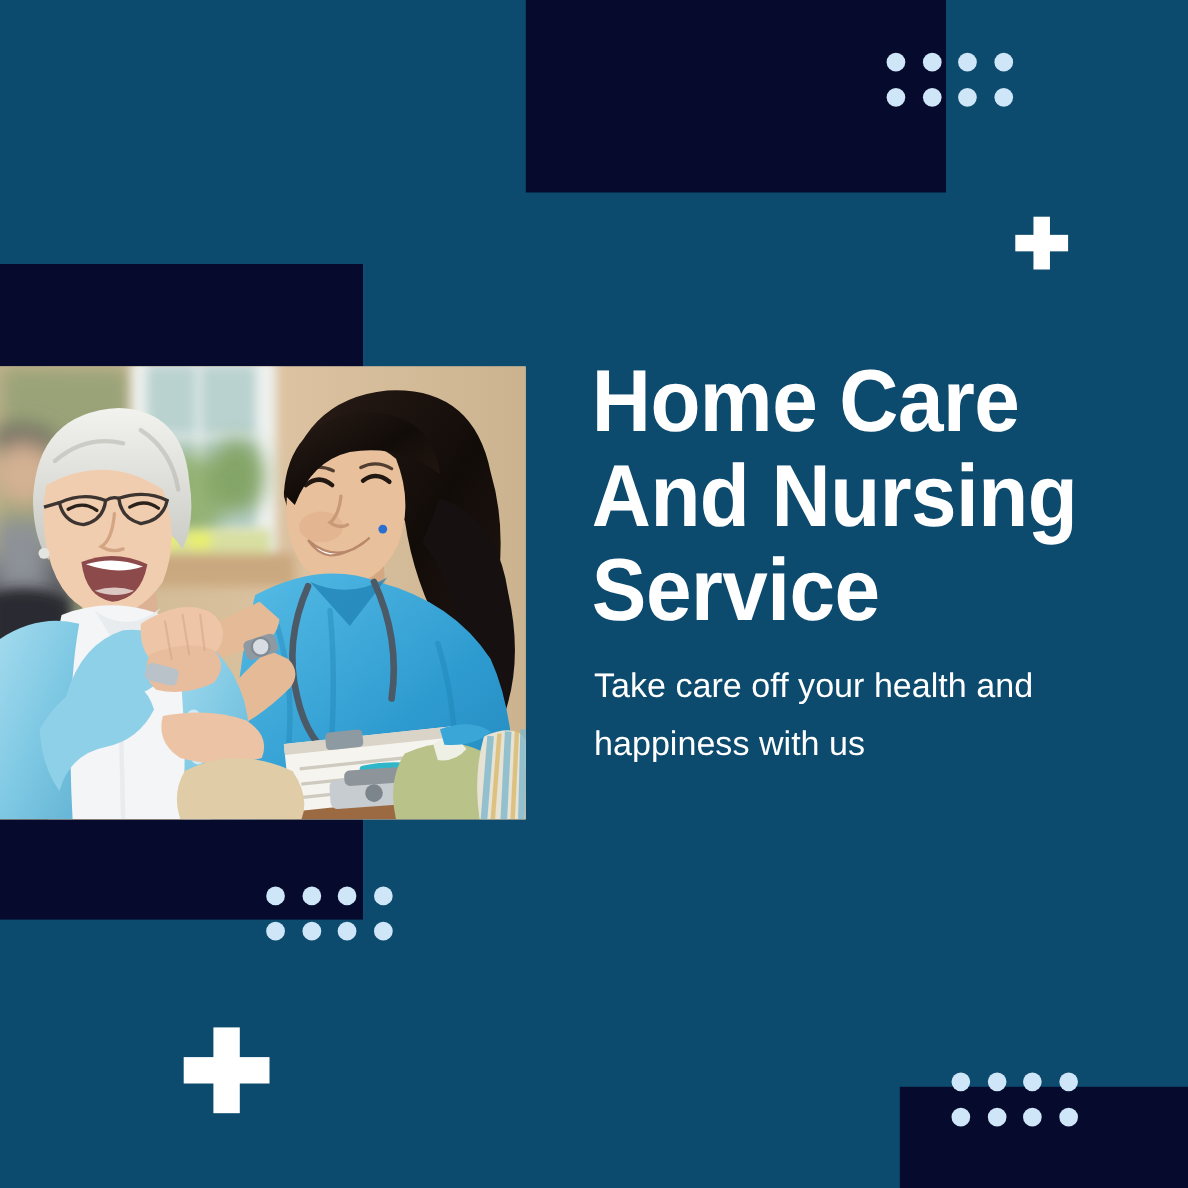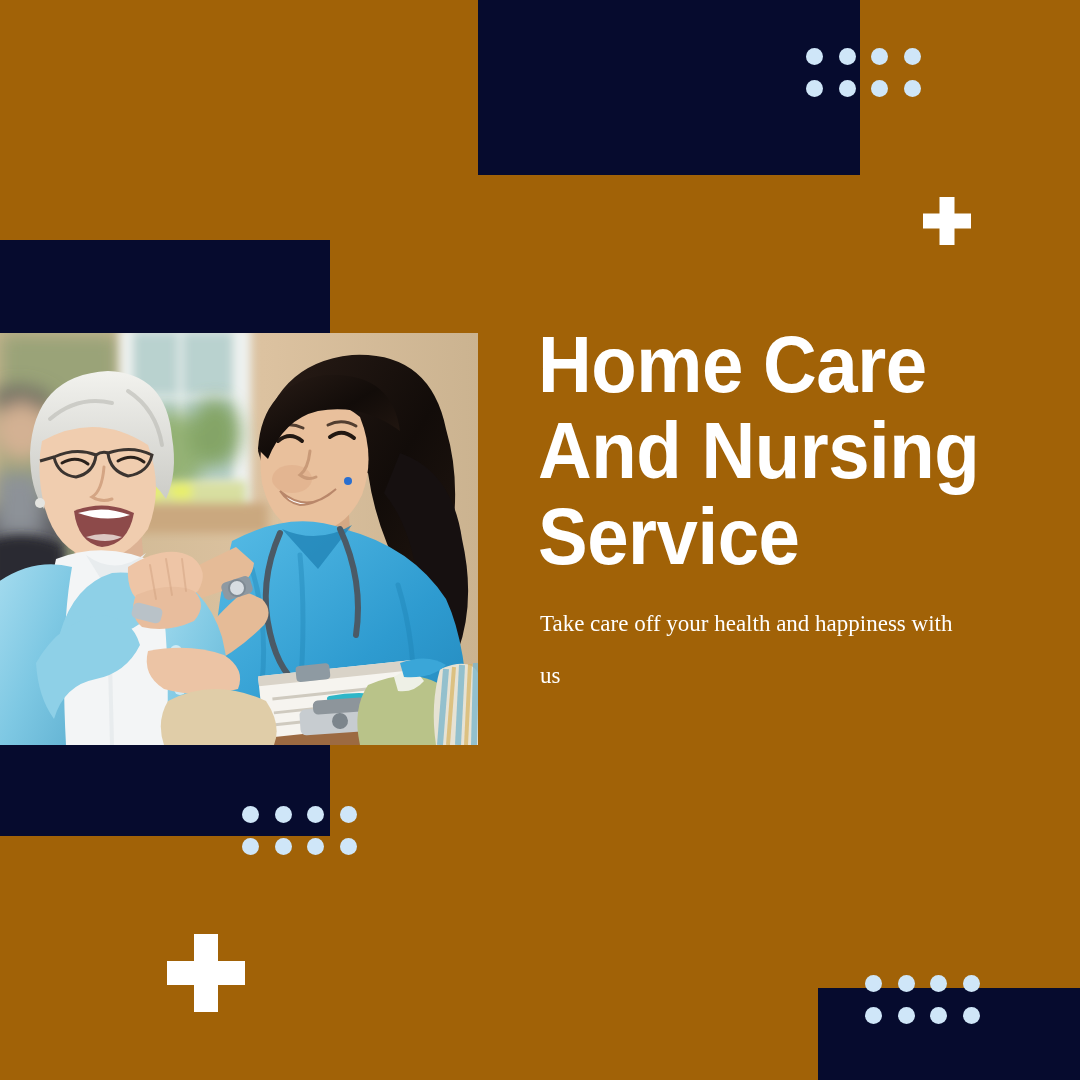--- a/index.html
+++ b/index.html
@@ -12,21 +12,21 @@
     height: 1080px;
     overflow: hidden;
     font-family: "Liberation Sans", sans-serif;
     background: #2740fa;
   }
 
   #poster {
     position: relative;
     width: 1080px;
     height: 1080px;
-    background: #a16207;
+    background: #0c4a6e;
     overflow: hidden;
   }
 
   
   .navy {
     position: absolute;
     background: #060b2e;
   }
   #navy-top        { left: 478px; top: 0;     width: 382px; height: 175px; }
   #navy-left       { left: 0;     top: 240px; width: 330px; height: 596px; }
@@ -99,23 +99,23 @@
     white-space: pre-line;
   }
 
   #subhead {
     position: absolute;
     left: 540px;
     top: 598px;
     width: 420px;
     margin: 0;
     color: #ffffff;
-    font-family: Liberation Serif, serif;
+    font-family: Liberation Sans, sans-serif;
     font-weight: normal;
-    font-size: 23px;
+    font-size: 31px;
     line-height: 52px;
   }
 </style>
 </head>
 <body>
 
 <div id="poster">
 
   <div class="navy" id="navy-top"></div>
   <div class="navy" id="navy-left"></div>

